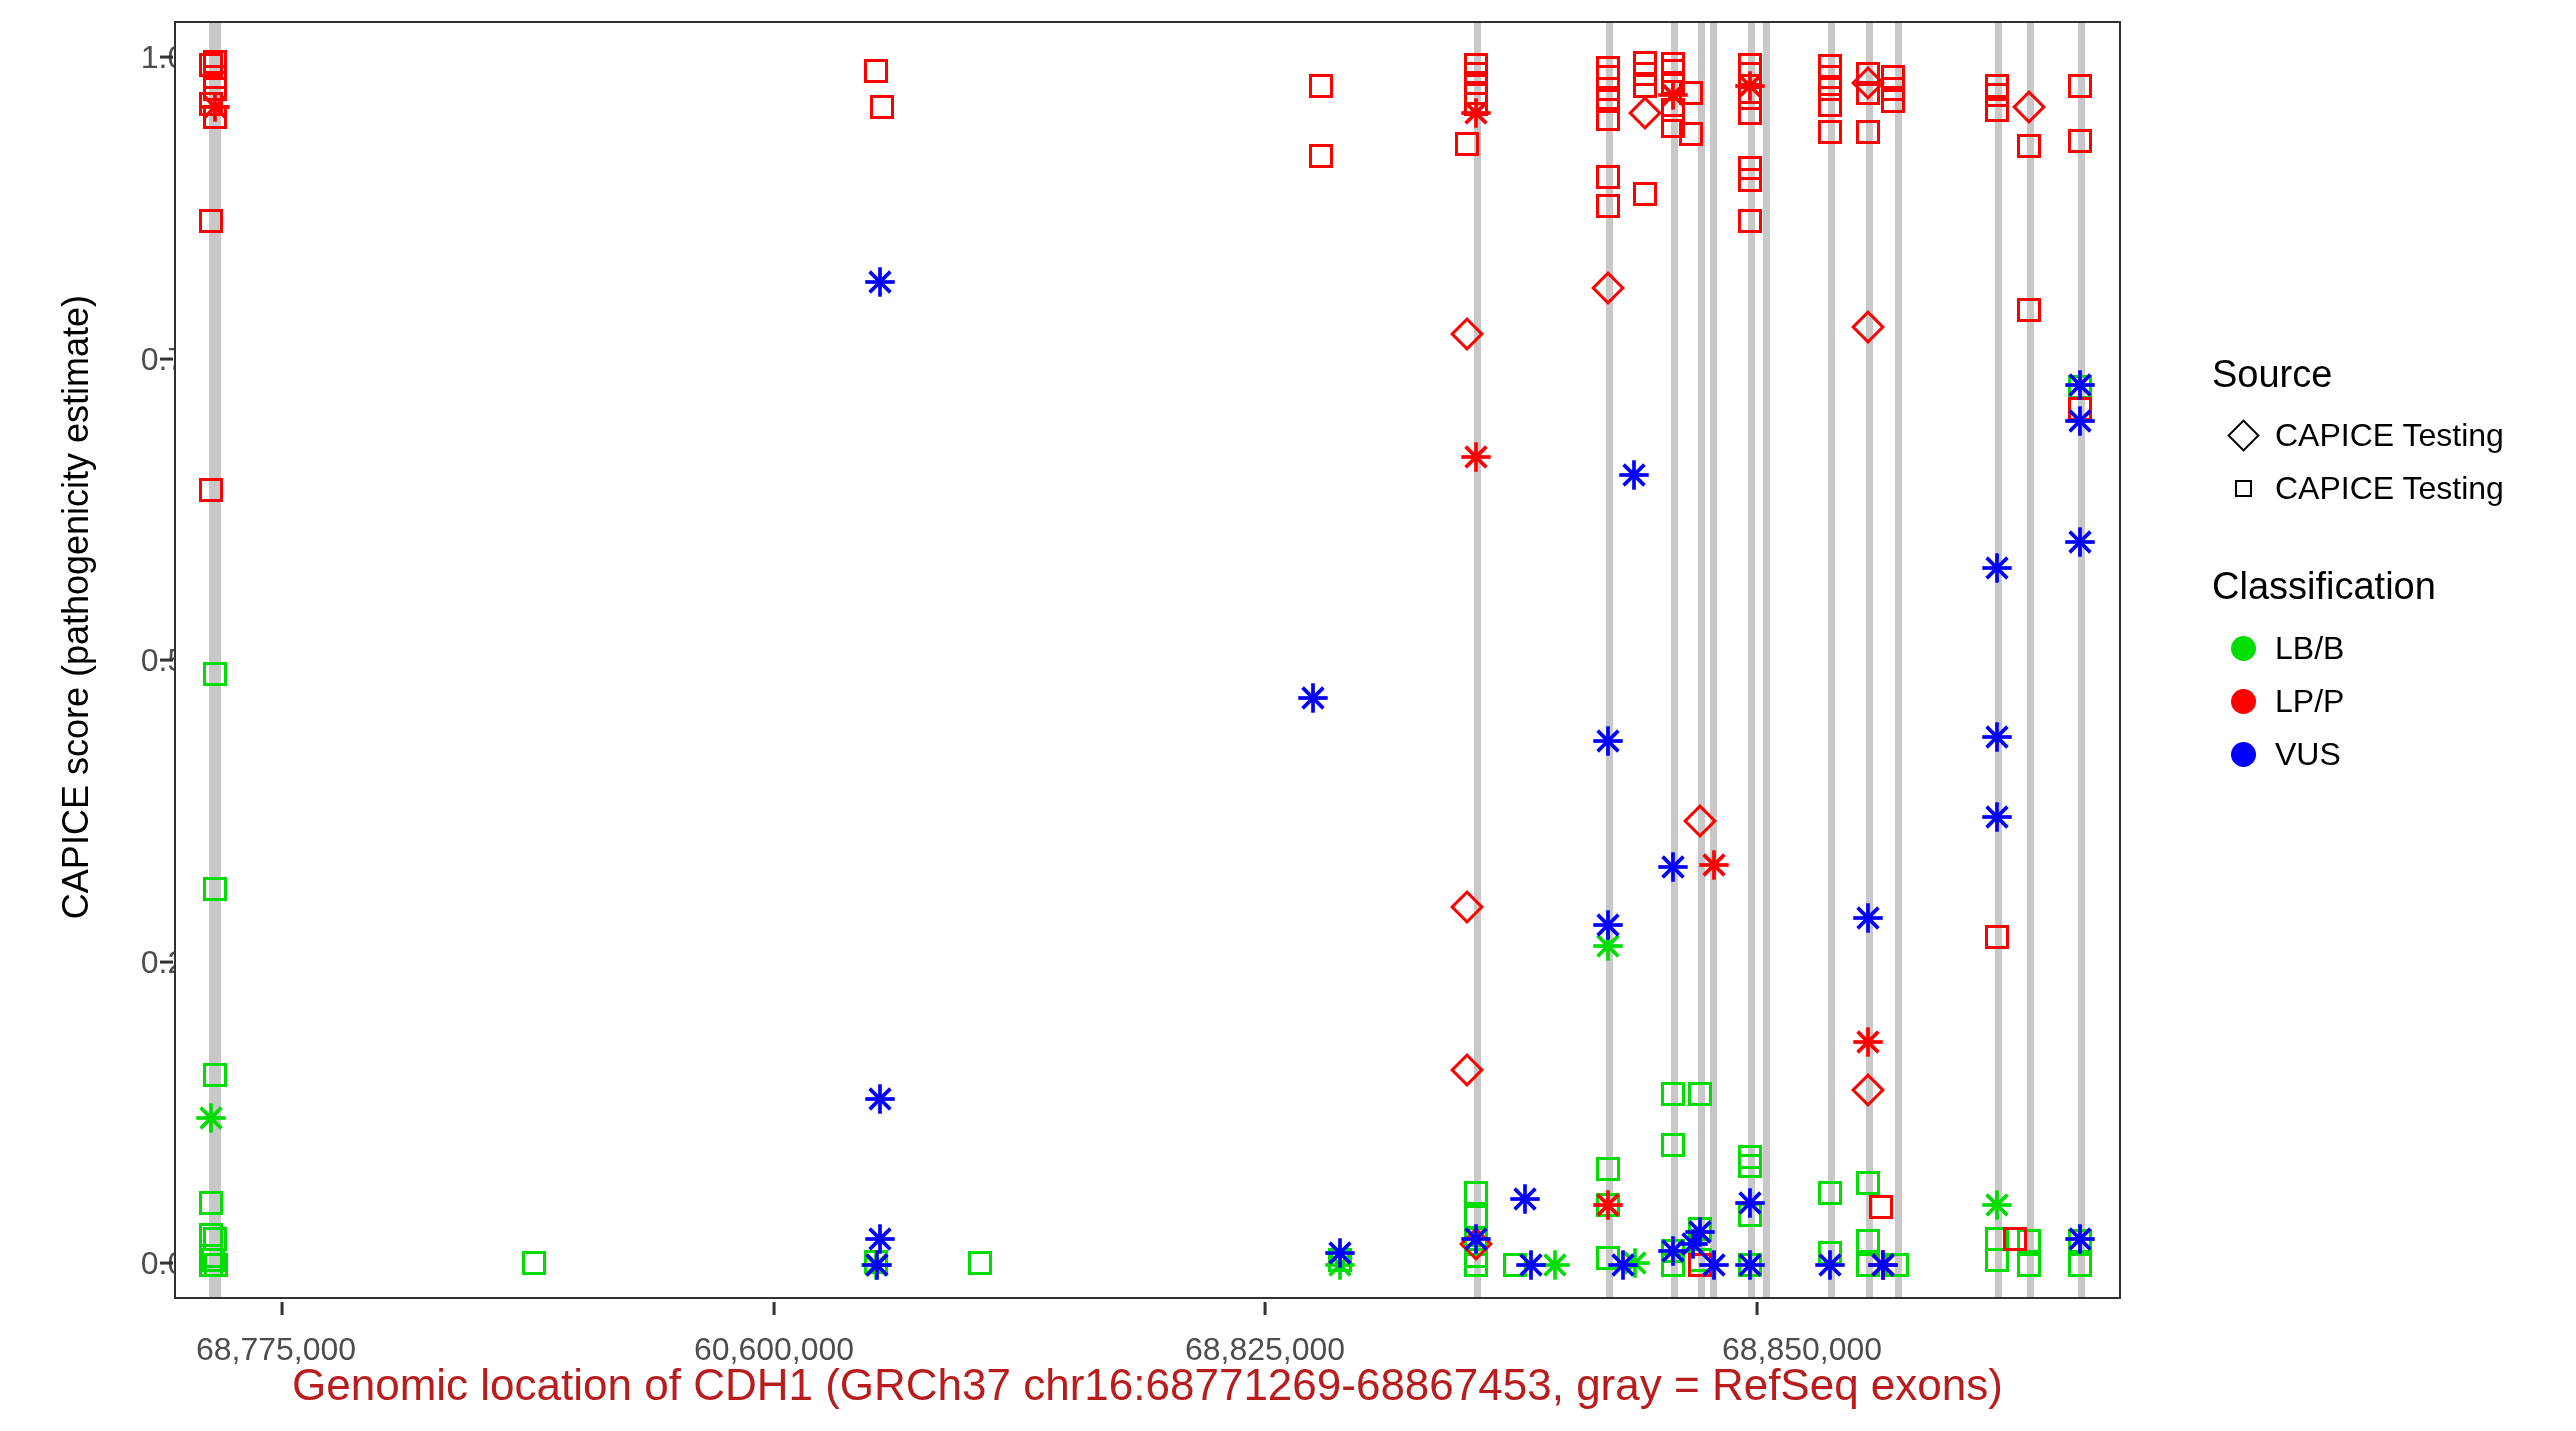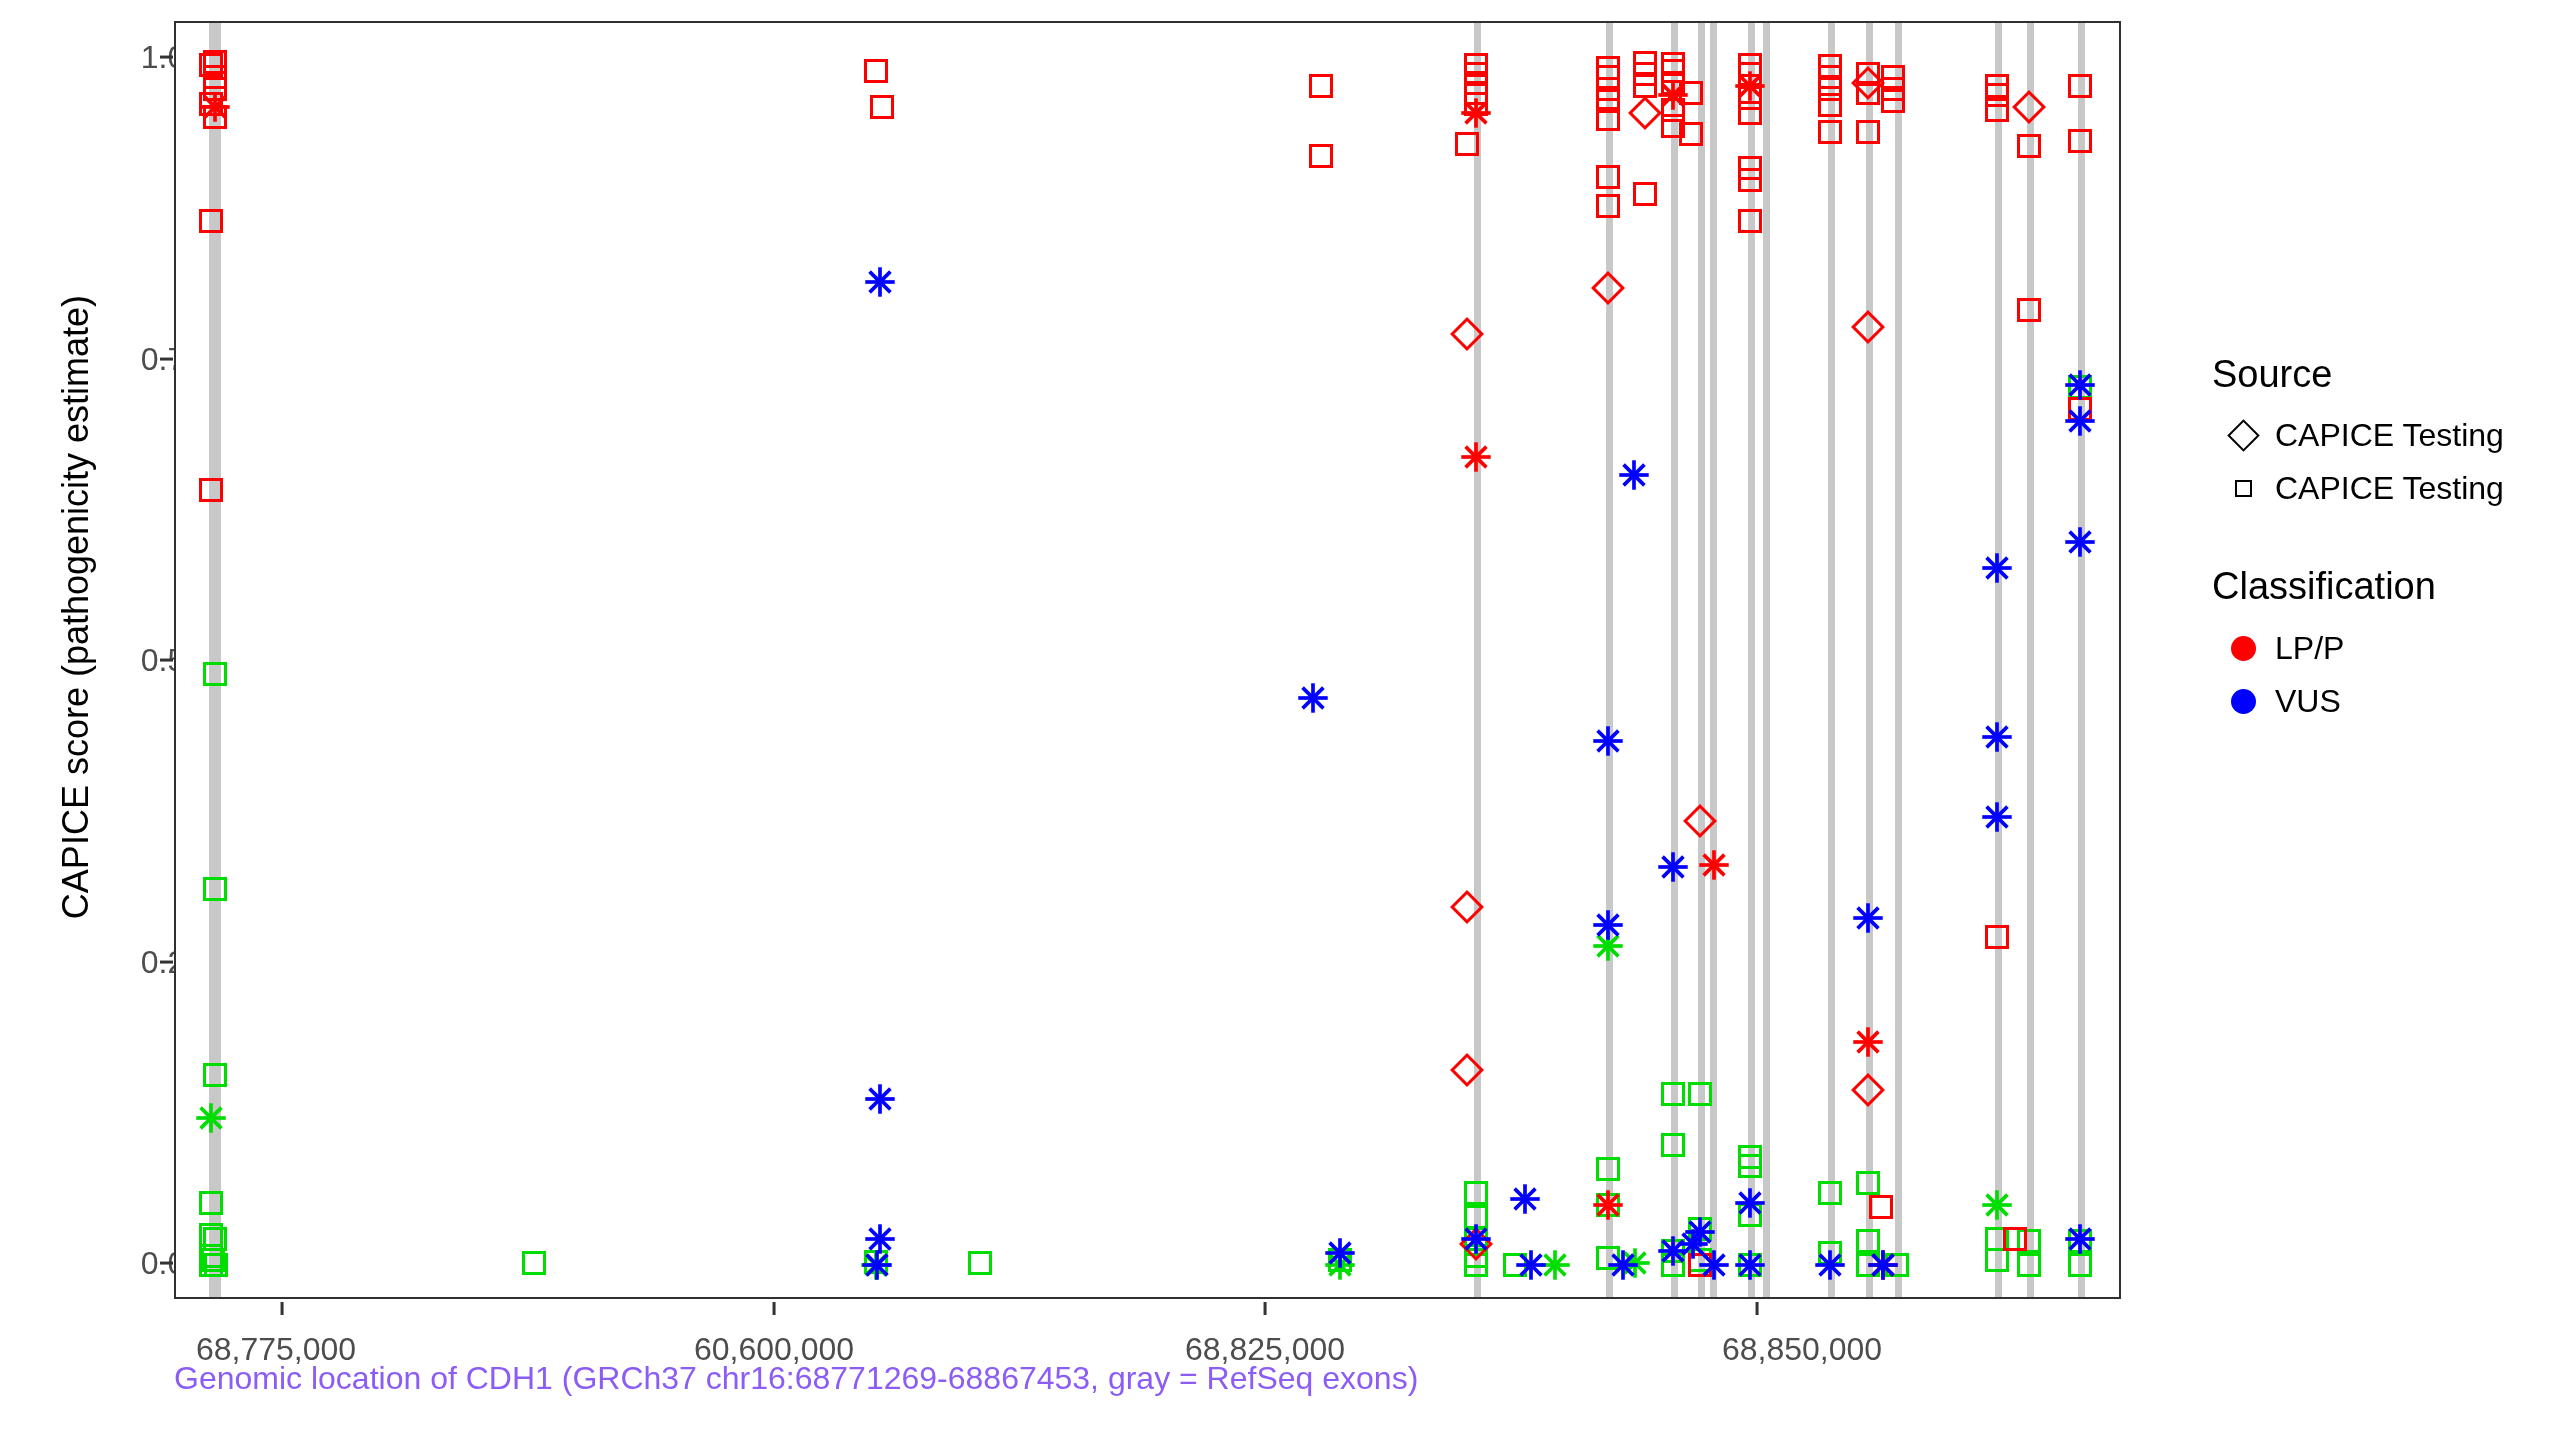--- a/index.html
+++ b/index.html
@@ -13,21 +13,21 @@
 
   
   #ylab{
     position:absolute;left:-544px;top:586px;width:1240px;
     transform:rotate(-90deg);
     text-align:center;
     font-size:36px;color:#000;white-space:nowrap;
   }
   #xlab{
     position:absolute;left:174px;top:1360px;width:1947px;
-    text-align:left;font-size:32px;color:#8b5cf6;white-space:nowrap;
+    text-align:center;font-size:44px;color:#b91c1c;white-space:nowrap;
   }
 
   
   #panel{
     position:absolute;left:174px;top:21px;
     width:1947px;height:1278px;
     border:2.9px solid #303030;
     background:#ffffff;
     box-sizing:border-box;
     overflow:hidden;
@@ -676,20 +676,26 @@
             </div>
             <div class="lg-label">CAPICE Testing</div>
           </div>
         </div>
     </div>
     <div class="lg-block">
       <div class="lg-title">Classification</div>
       <div id="lg-class-items">
           <div class="lg-row">
             <div class="lg-key">
+              <div class="k-dot" style="background: rgb(0, 221, 0);"></div>
+            </div>
+            <div class="lg-label">LB/B</div>
+          </div>
+          <div class="lg-row">
+            <div class="lg-key">
               <div class="k-dot" style="background: rgb(255, 0, 0);"></div>
             </div>
             <div class="lg-label">LP/P</div>
           </div>
           <div class="lg-row">
             <div class="lg-key">
               <div class="k-dot" style="background: rgb(0, 0, 255);"></div>
             </div>
             <div class="lg-label">VUS</div>
           </div>

